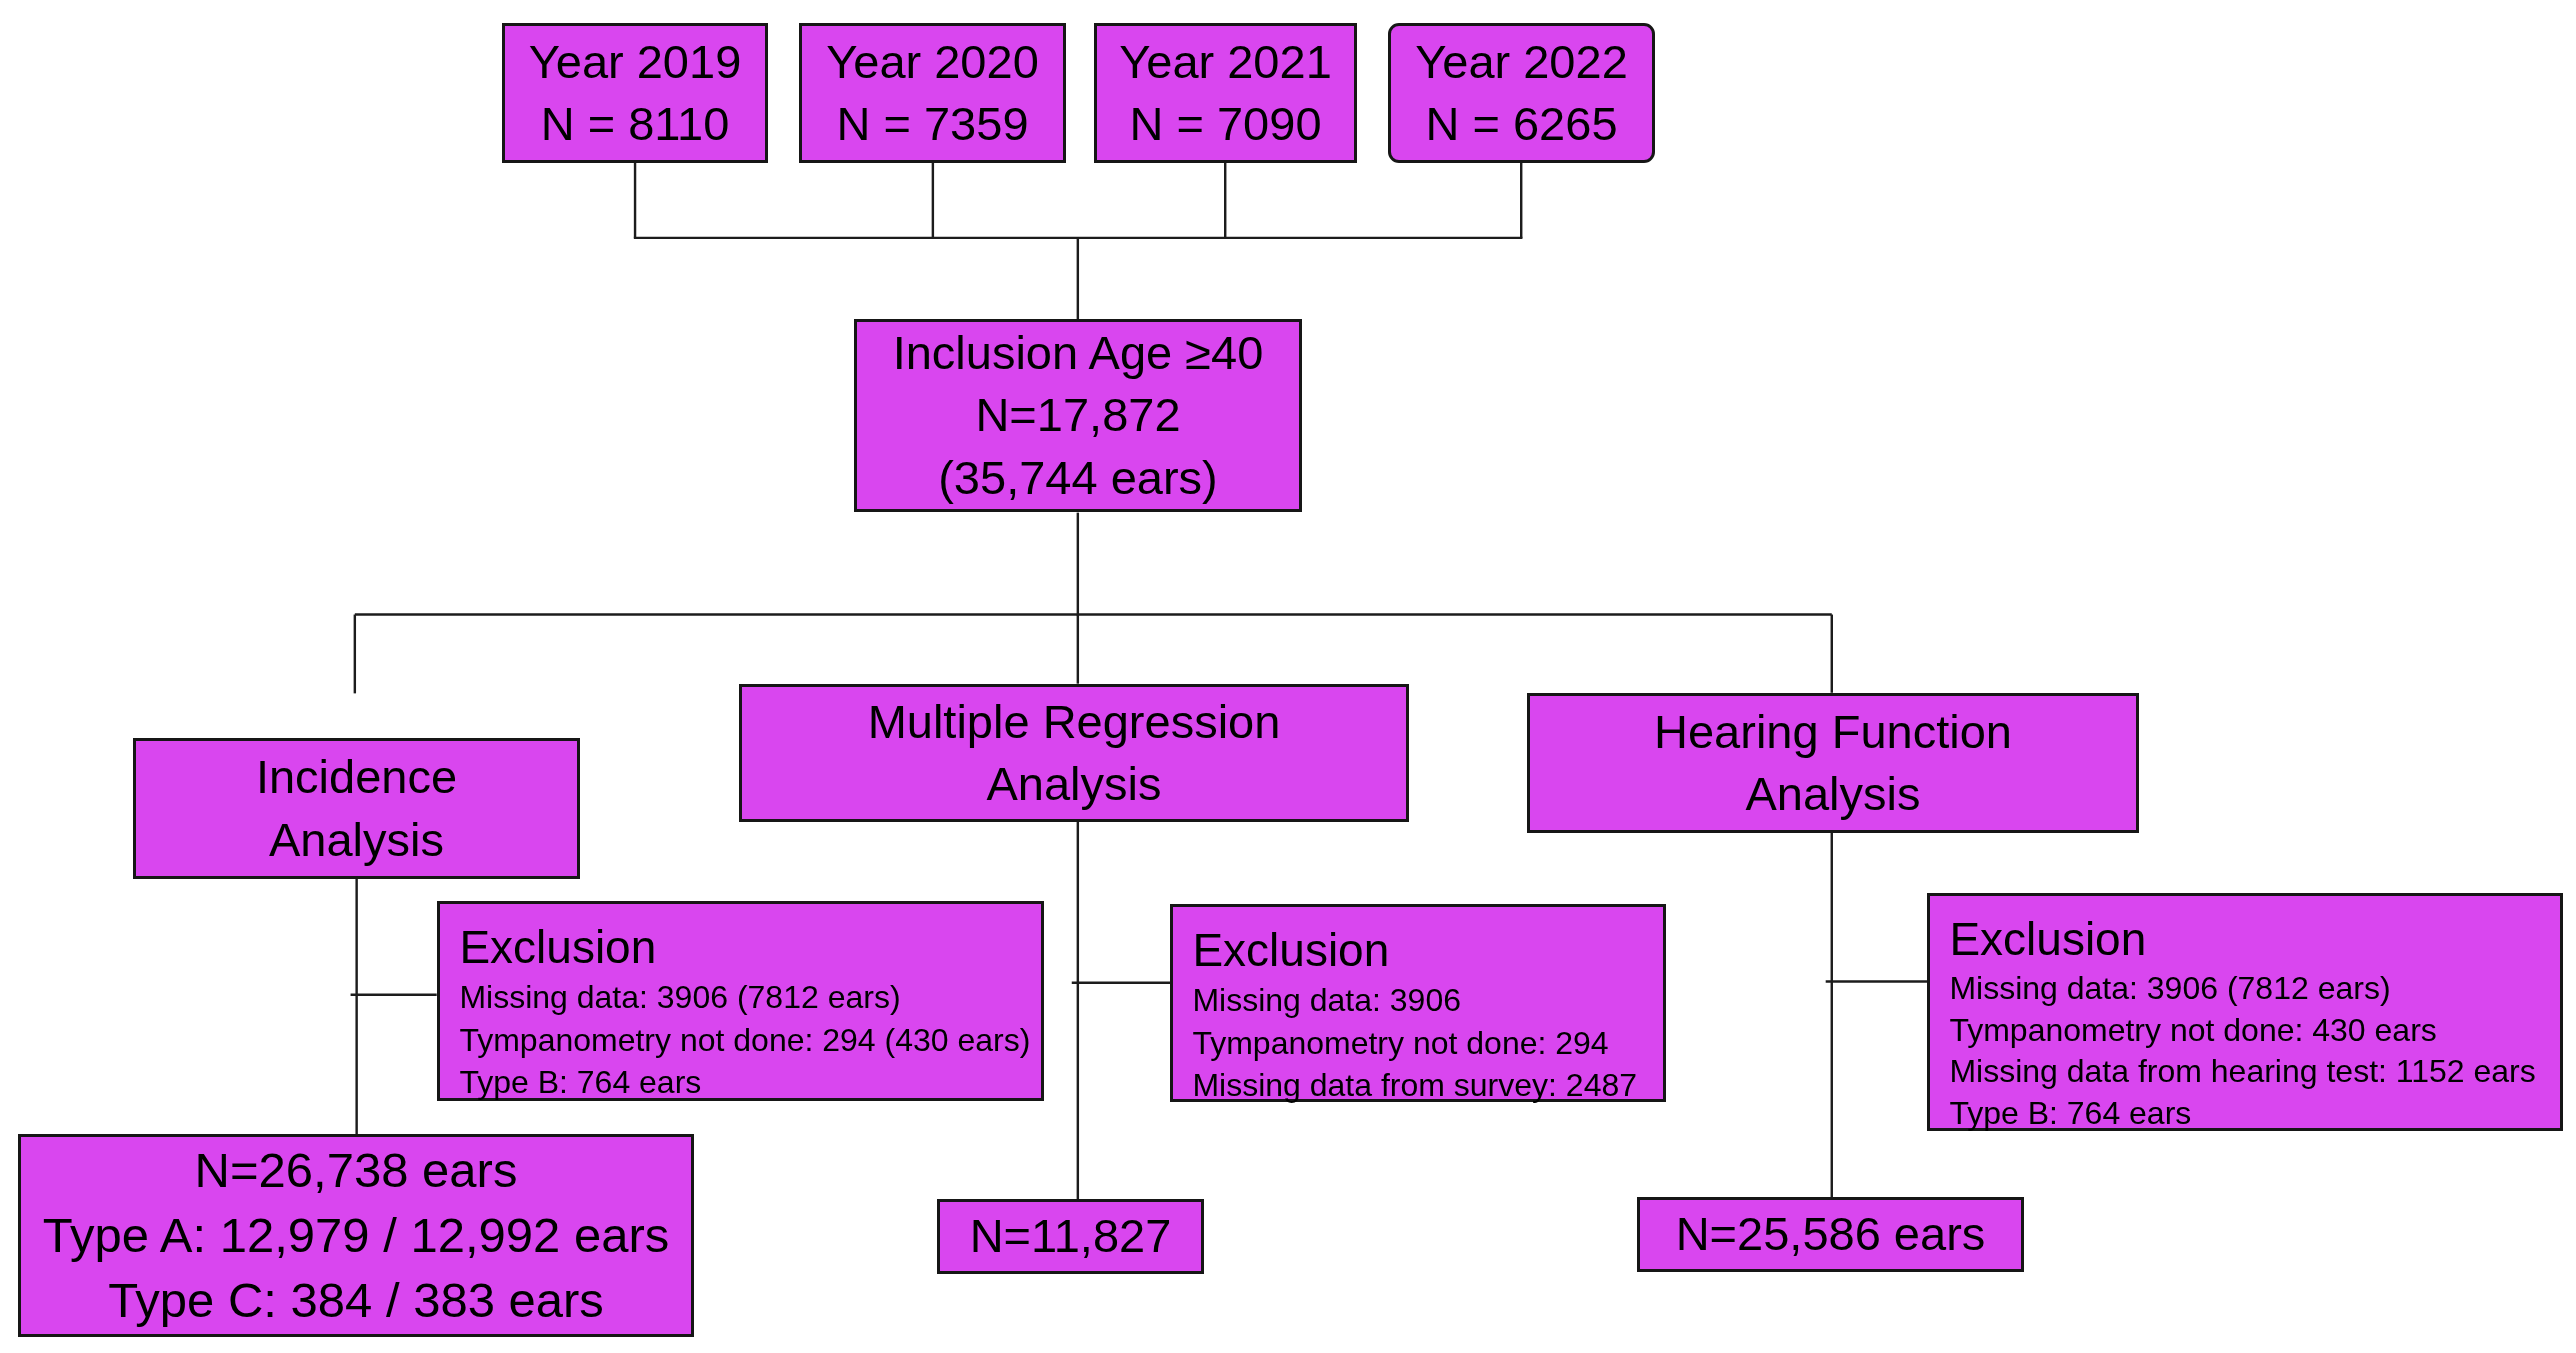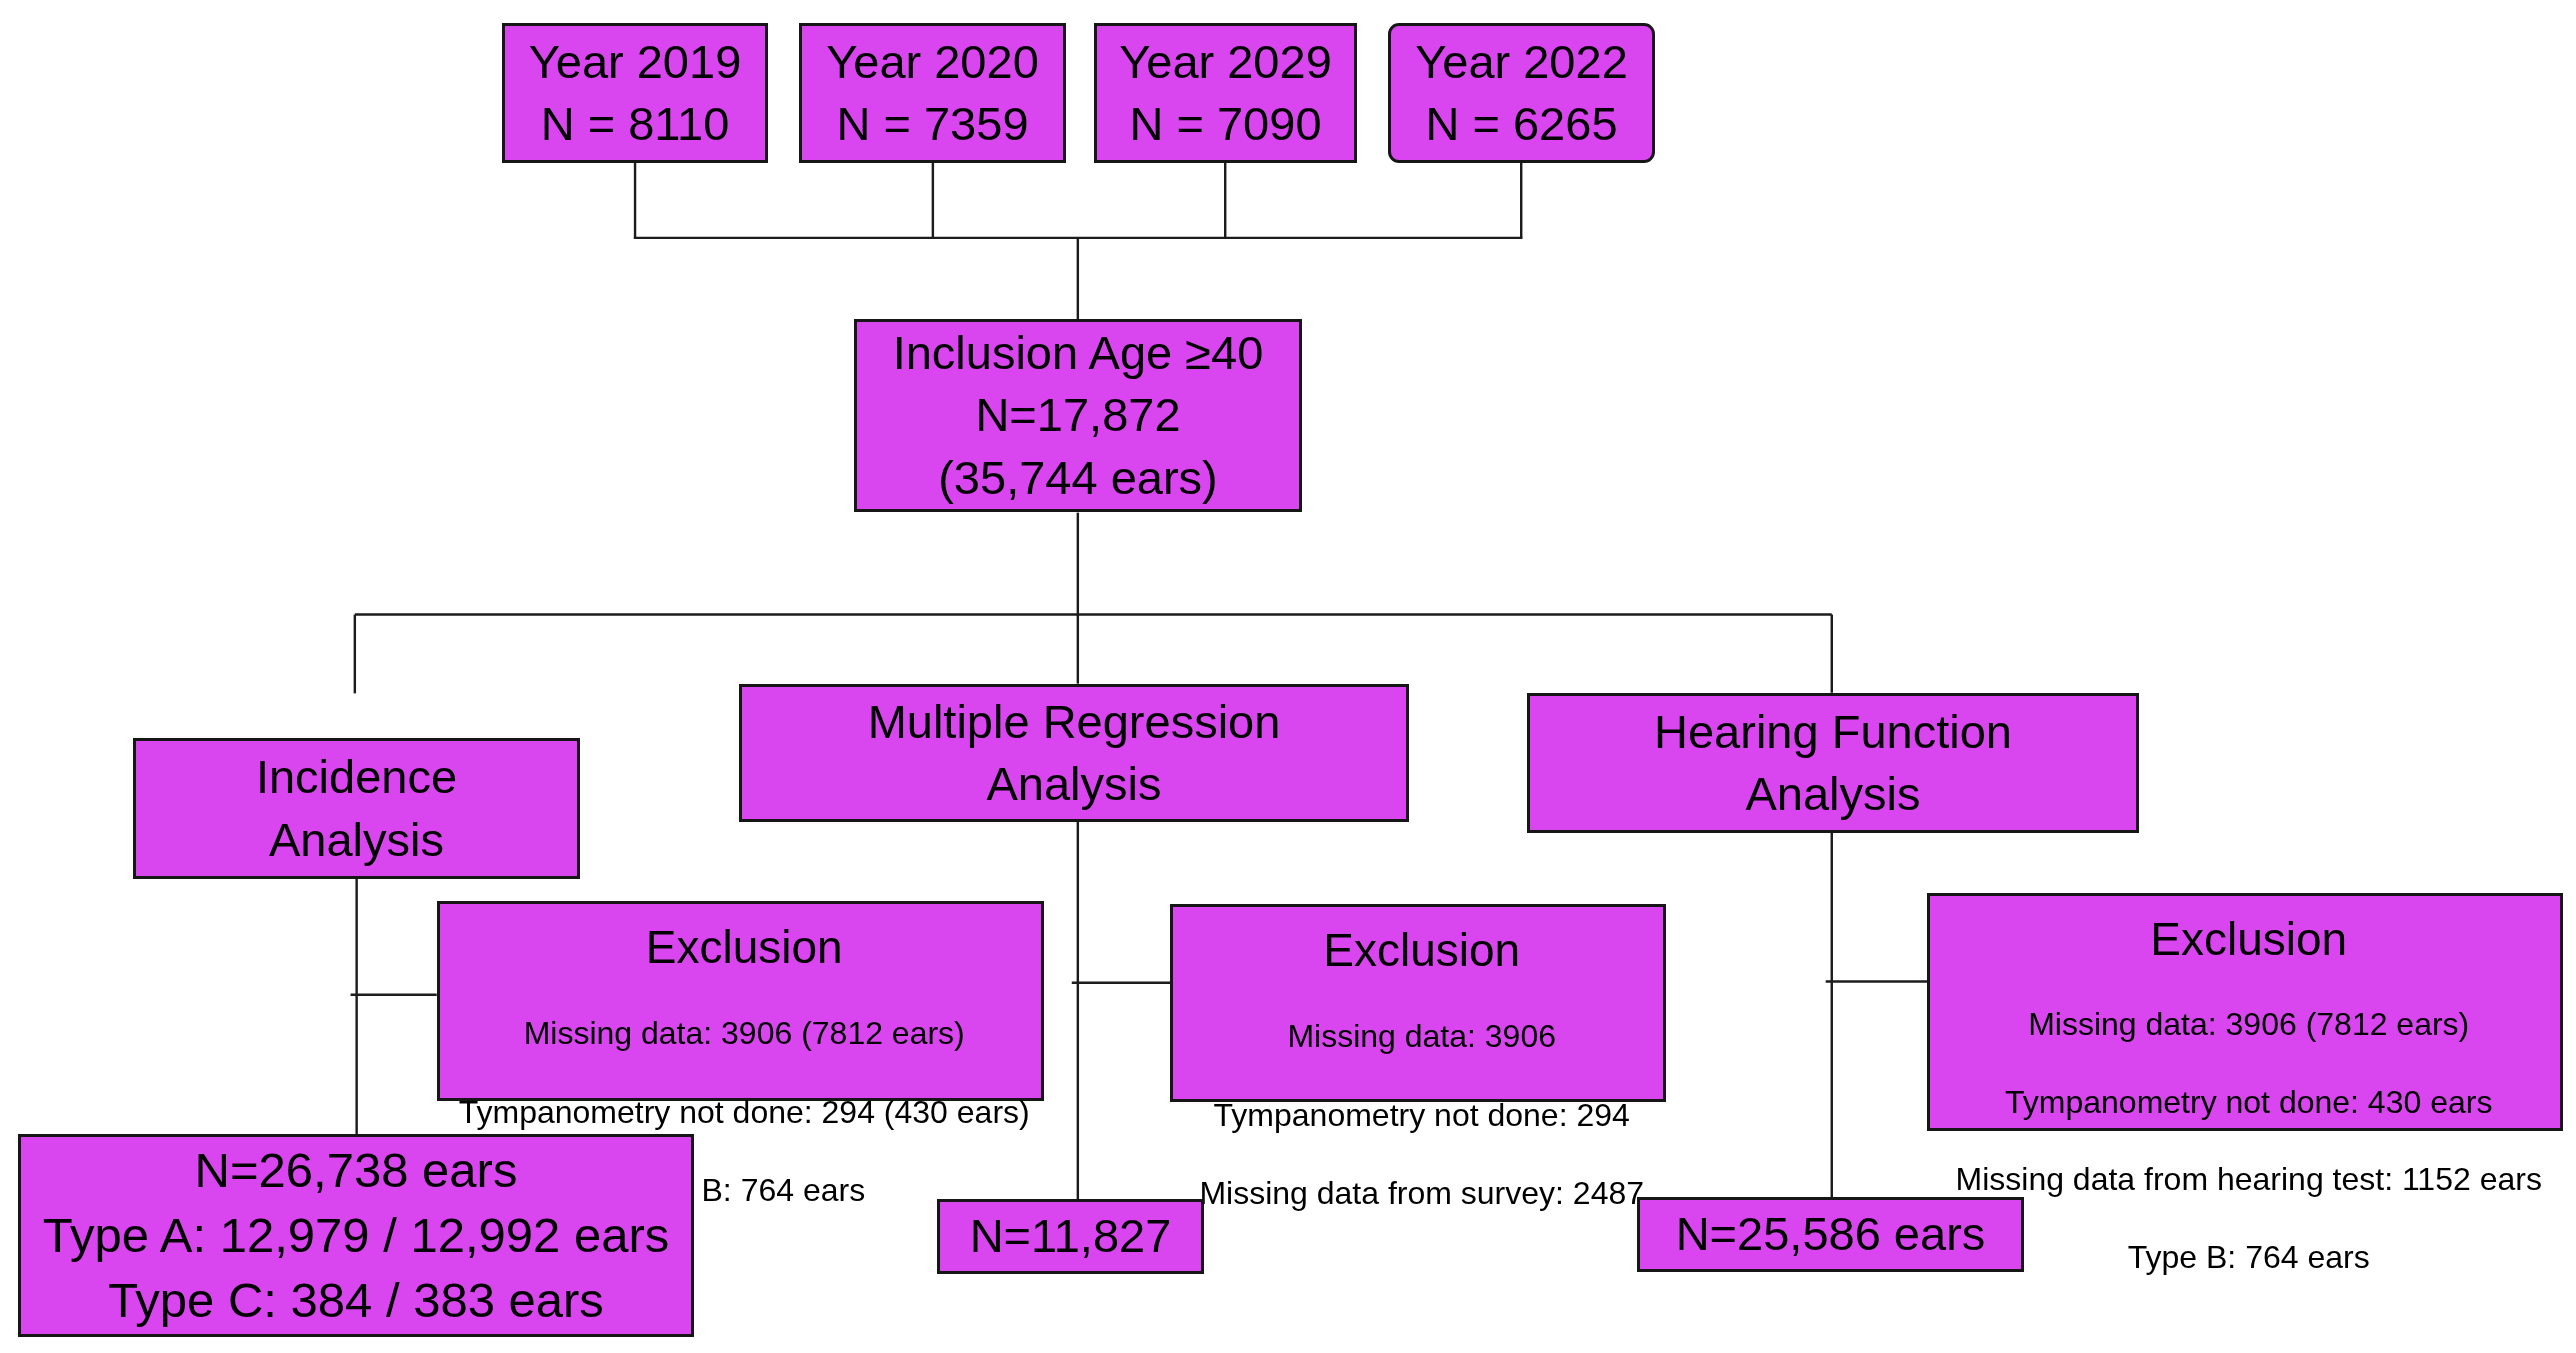--- a/index.html
+++ b/index.html
@@ -43,25 +43,24 @@
     font-size: 47px;
     line-height: 1.32;
     white-space: nowrap;
   }
   .node .line-big {
     font-size: 49px;
     line-height: 1.32;
     white-space: nowrap;
   }
   .excl {
-    align-items: center;
+    align-items: flex-start;
     justify-content: flex-start;
     text-align: left;
     padding: 14.6px 12px 12px 19.4px;
-    gap: 36px;
   }
   .excl .excl-title {
     font-size: 46px;
     line-height: 1.25;
     white-space: nowrap;
   }
   .excl .excl-item {
     font-size: 32px;
     line-height: 1.33;
     white-space: nowrap;
@@ -113,21 +112,21 @@
 
   <div class="node year-1">
     <div class="line">Year 2019</div>
     <div class="line">N = 8110</div>
   </div>
   <div class="node year-2">
     <div class="line">Year 2020</div>
     <div class="line">N = 7359</div>
   </div>
   <div class="node year-3">
-    <div class="line">Year 2029</div>
+    <div class="line">Year 2021</div>
     <div class="line">N = 7090</div>
   </div>
   <div class="node year-4">
     <div class="line">Year 2022</div>
     <div class="line">N = 6265</div>
   </div>
 
   <div class="node inclusion">
     <div class="line">Inclusion Age ≥40</div>
     <div class="line">N=17,872</div>

